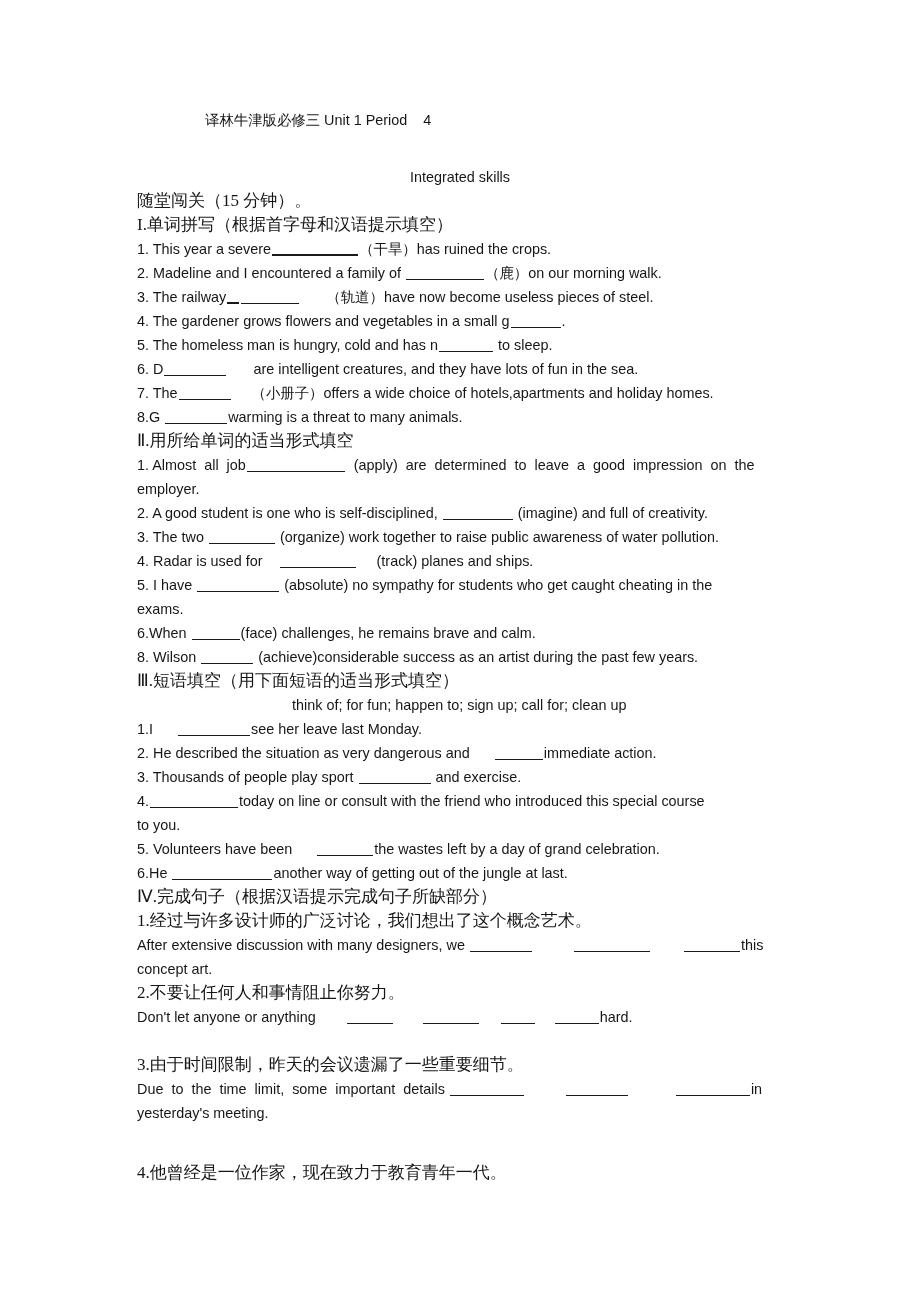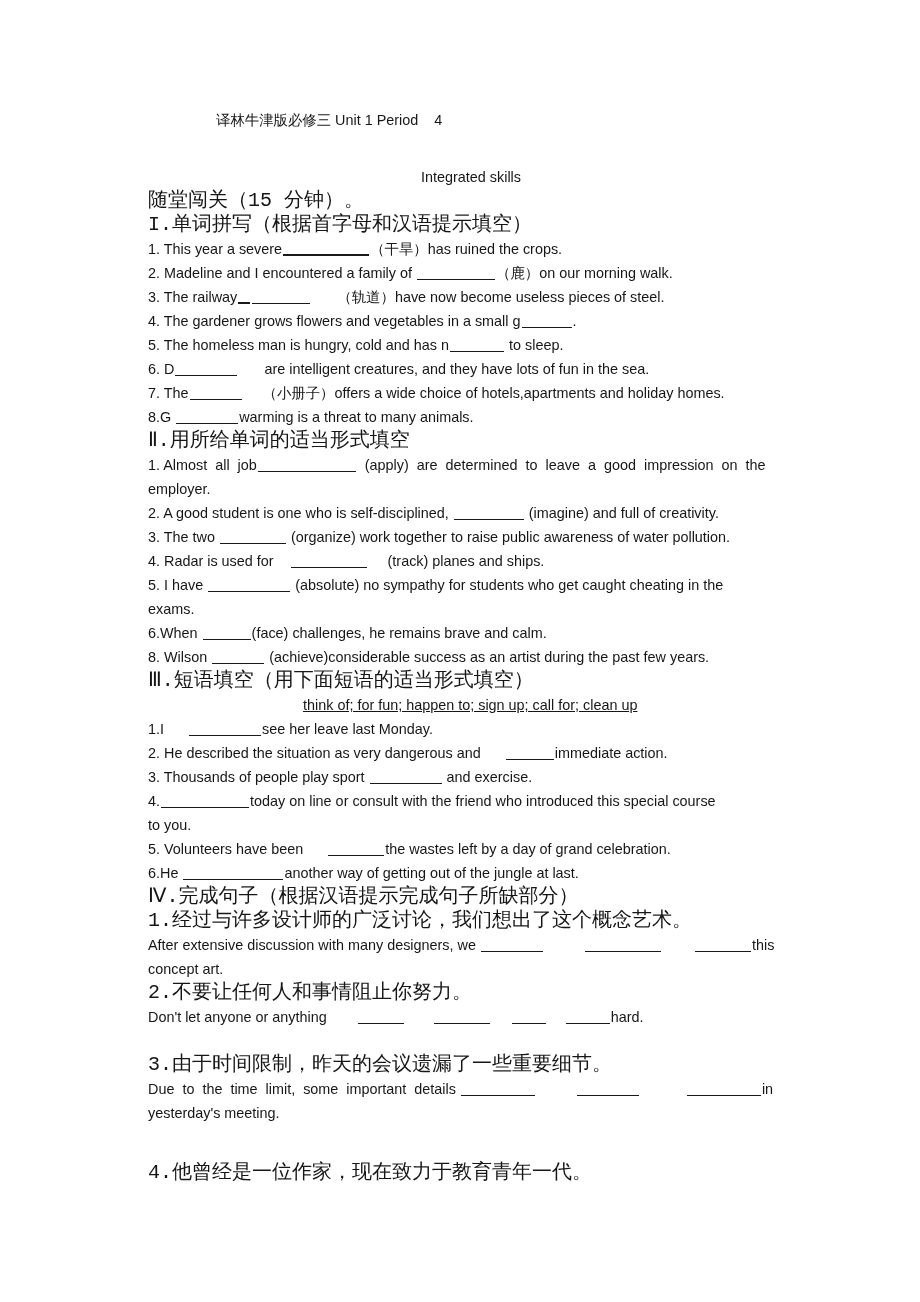--- a/index.html
+++ b/index.html
@@ -15,45 +15,45 @@
   .page {
     position: relative;
     width: 920px;
     height: 1302px;
     background: #ffffff;
     overflow: hidden;
     box-sizing: border-box;
   }
   .content {
     position: absolute;
-    left: 148px;
+    left: 137px;
     top: 108px;
     width: 646px;
   }
 
   
   .ln {
     font-size: 14.4px;
     line-height: 24px;
     color: #161616;
     white-space: pre-wrap;
     word-break: normal;
   }
   .ln.cn {
-    font-family: Liberation Mono, monospace;
-    font-size: 20px;
+    font-family: Liberation Serif, serif;
+    font-size: 17px;
   }
   .ln.just {
     text-align: justify;
     text-align-last: left;
     text-justify: inter-word;
   }
   .center { text-align: center; margin-top: 33px; }
   .indent-title { padding-left: 68px; }
-  .indent-phr   { padding-left: 155px; text-decoration: underline; }
+  .indent-phr   { padding-left: 155px; }
   .spacer { height: 24px; }
   .spacer-sm { height: 12px; }
 
   
   .blank {
     display: inline-block;
     border-bottom: 1px solid #1a1a1a;
     vertical-align: -2px;
     height: 13px;
     margin: 0 1px;

